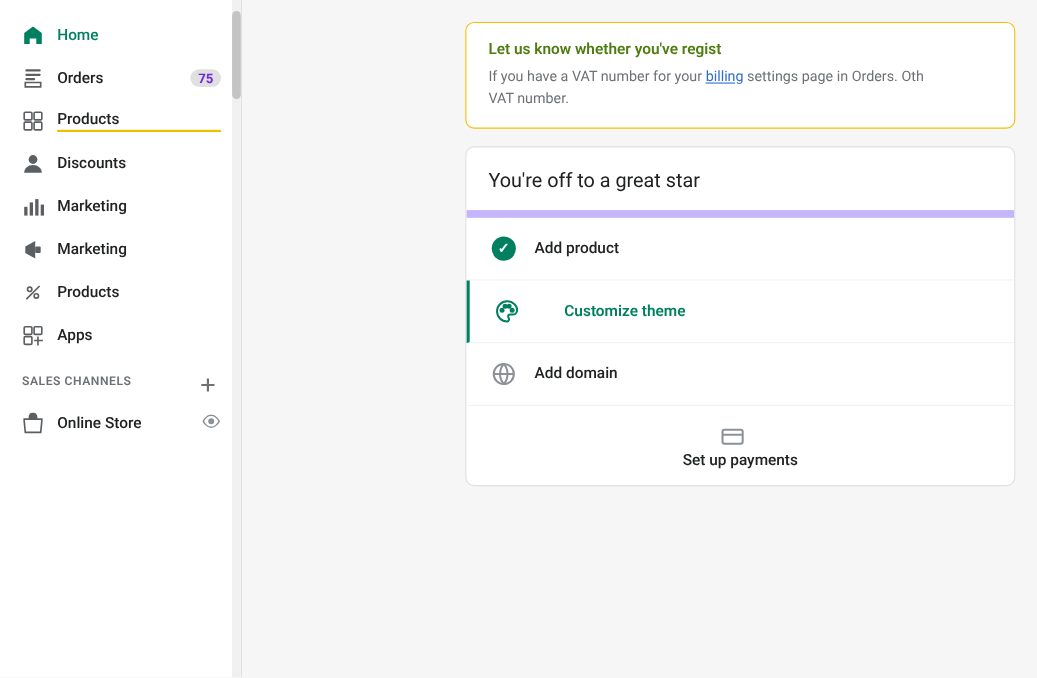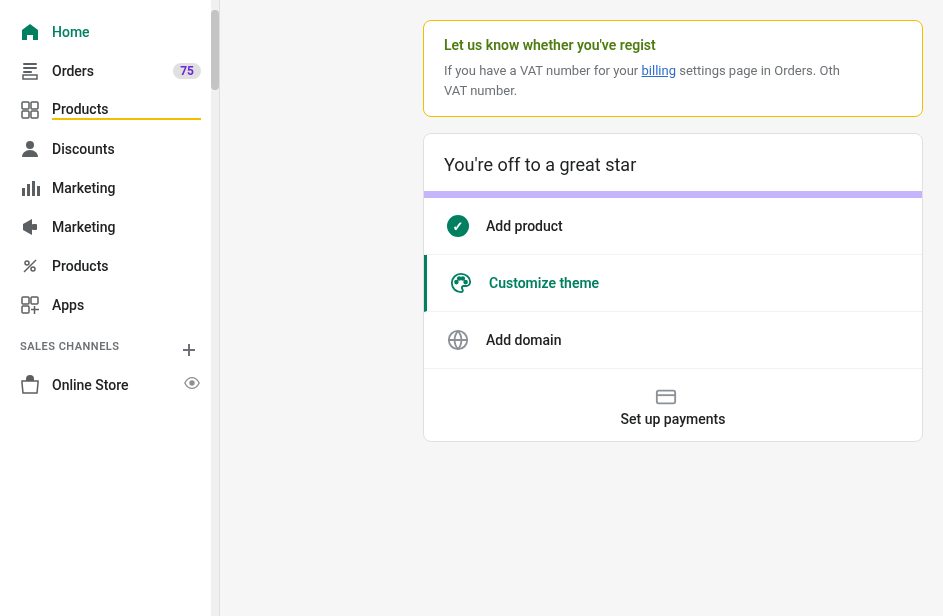--- a/index.html
+++ b/index.html
@@ -206,20 +206,21 @@
 
     .checklist-item .item-label {
       font-size: 14px;
       color: #202223;
       font-weight: 500;
     }
 
     .checklist-item.active .item-label {
       color: #008060;
       font-weight: 600;
+      margin-left: 24px;
     }
 
     
     .check-complete {
       width: 22px;
       height: 22px;
       border-radius: 50%;
       background: #008060;
       display: flex;
       align-items: center;

